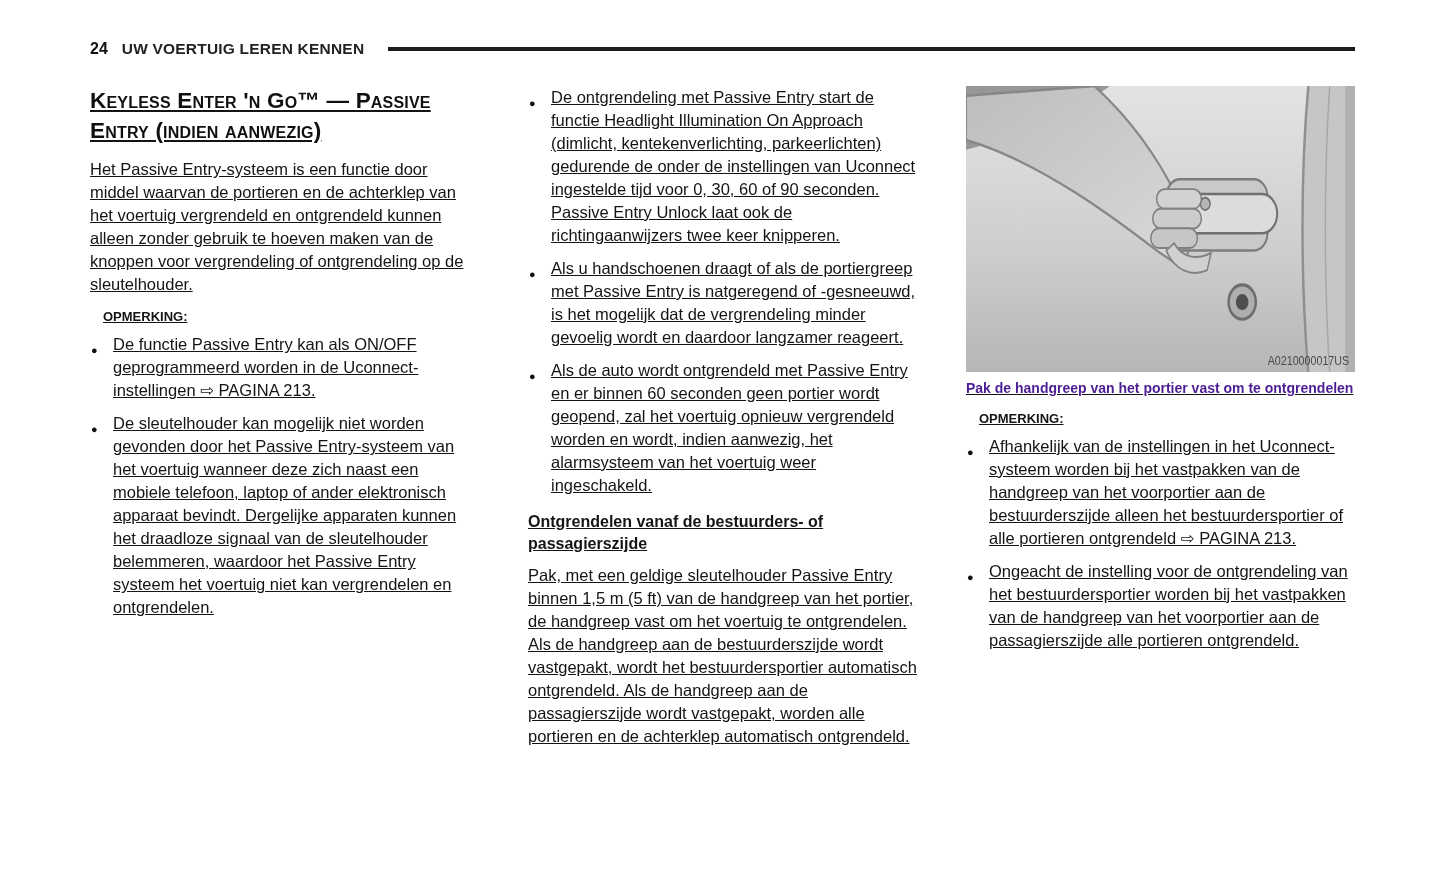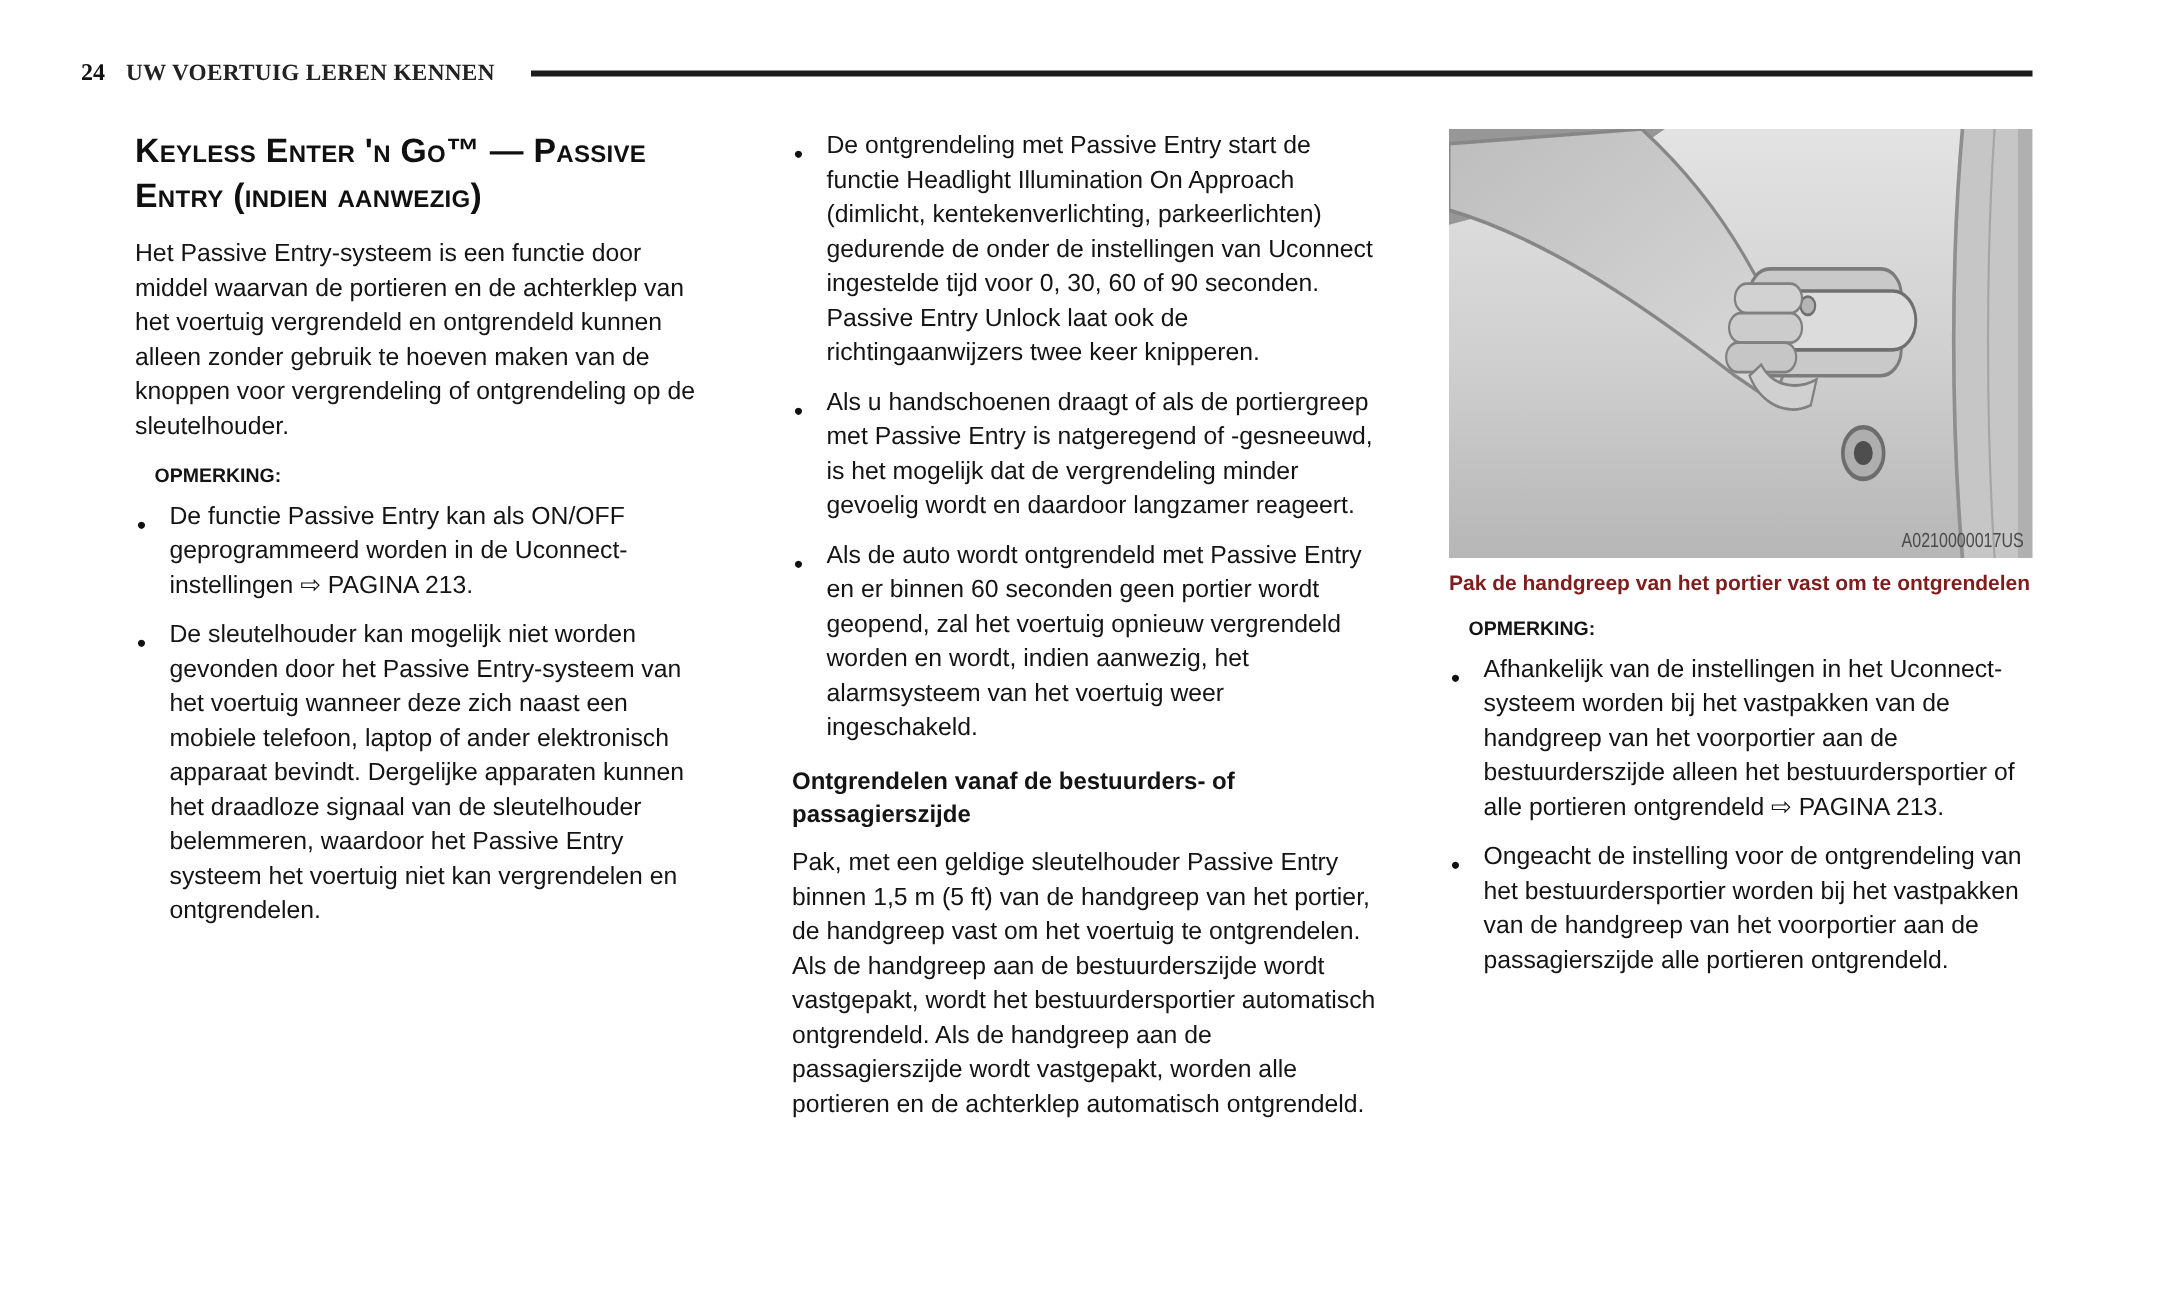--- a/index.html
+++ b/index.html
@@ -4,46 +4,46 @@
 <style>
   * { margin: 0; padding: 0; box-sizing: border-box; }
   html, body {
     width: 1445px; height: 874px;
     background: #ffffff;
     font-family: "Liberation Sans", sans-serif;
     color: #141414;
     overflow: hidden;
   }
   
-  .page-header { display: flex; align-items: center; margin: 40px 90px 0 54px; font-family: Liberation Serif, serif; }
+  .page-header { display: flex; align-items: center; margin: 40px 90px 0 90px; }
   .page-num { font-size: 16px; font-weight: bold; color: #111; }
   .header-title { font-size: 15.5px; font-weight: bold; color: #222; margin-left: 14px; letter-spacing: .2px; }
   .header-rule { flex: 1; height: 4px; background: #1c1c1c; margin-left: 24px; }
   
-  .content { display: flex; gap: 49px; margin: 28px 90px 0 90px; }
+  .content { display: flex; gap: 49px; margin: 28px 90px 0 90px; text-decoration: underline; }
   .col { flex: 1; min-width: 0; }
   
   .section-heading {
     font-size: 22.5px; font-weight: bold; font-variant: small-caps;
     line-height: 1.32; letter-spacing: .2px; margin-bottom: 13px; color: #101010;
   }
   .body-par { font-size: 16.5px; line-height: 23px; }
   .note-label { font-size: 13px; font-weight: bold; margin: 13px 0 9px 13px; }
   .subheading { font-size: 16px; font-weight: bold; line-height: 22px; margin: 14px 0 9px 0; }
   ul.bullets { list-style: none; }
   ul.bullets li {
     position: relative; padding-left: 23px; margin-bottom: 10px;
     font-size: 16.5px; line-height: 23px;
   }
   ul.bullets li:last-child { margin-bottom: 0; }
   .marker { position: absolute; left: 1px; top: 6px; font-size: 11px; color: #111; }
   
   .figure { width: 100%; height: 286px; position: relative; }
   .figure svg { display: block; width: 100%; height: 100%; }
-  .caption { font-size: 14px; font-weight: bold; line-height: 1.25; margin-top: 8px; color: #7f1d1d; }
+  .caption { font-size: 14px; font-weight: bold; line-height: 1.25; margin-top: 8px; color: #4c1d95; }
 </style>
 </head>
 <body>
 
 <div class="page-header">
   <span class="page-num">24</span>
   <span class="header-title">UW VOERTUIG LEREN KENNEN</span>
   <span class="header-rule"></span>
 </div>
 

